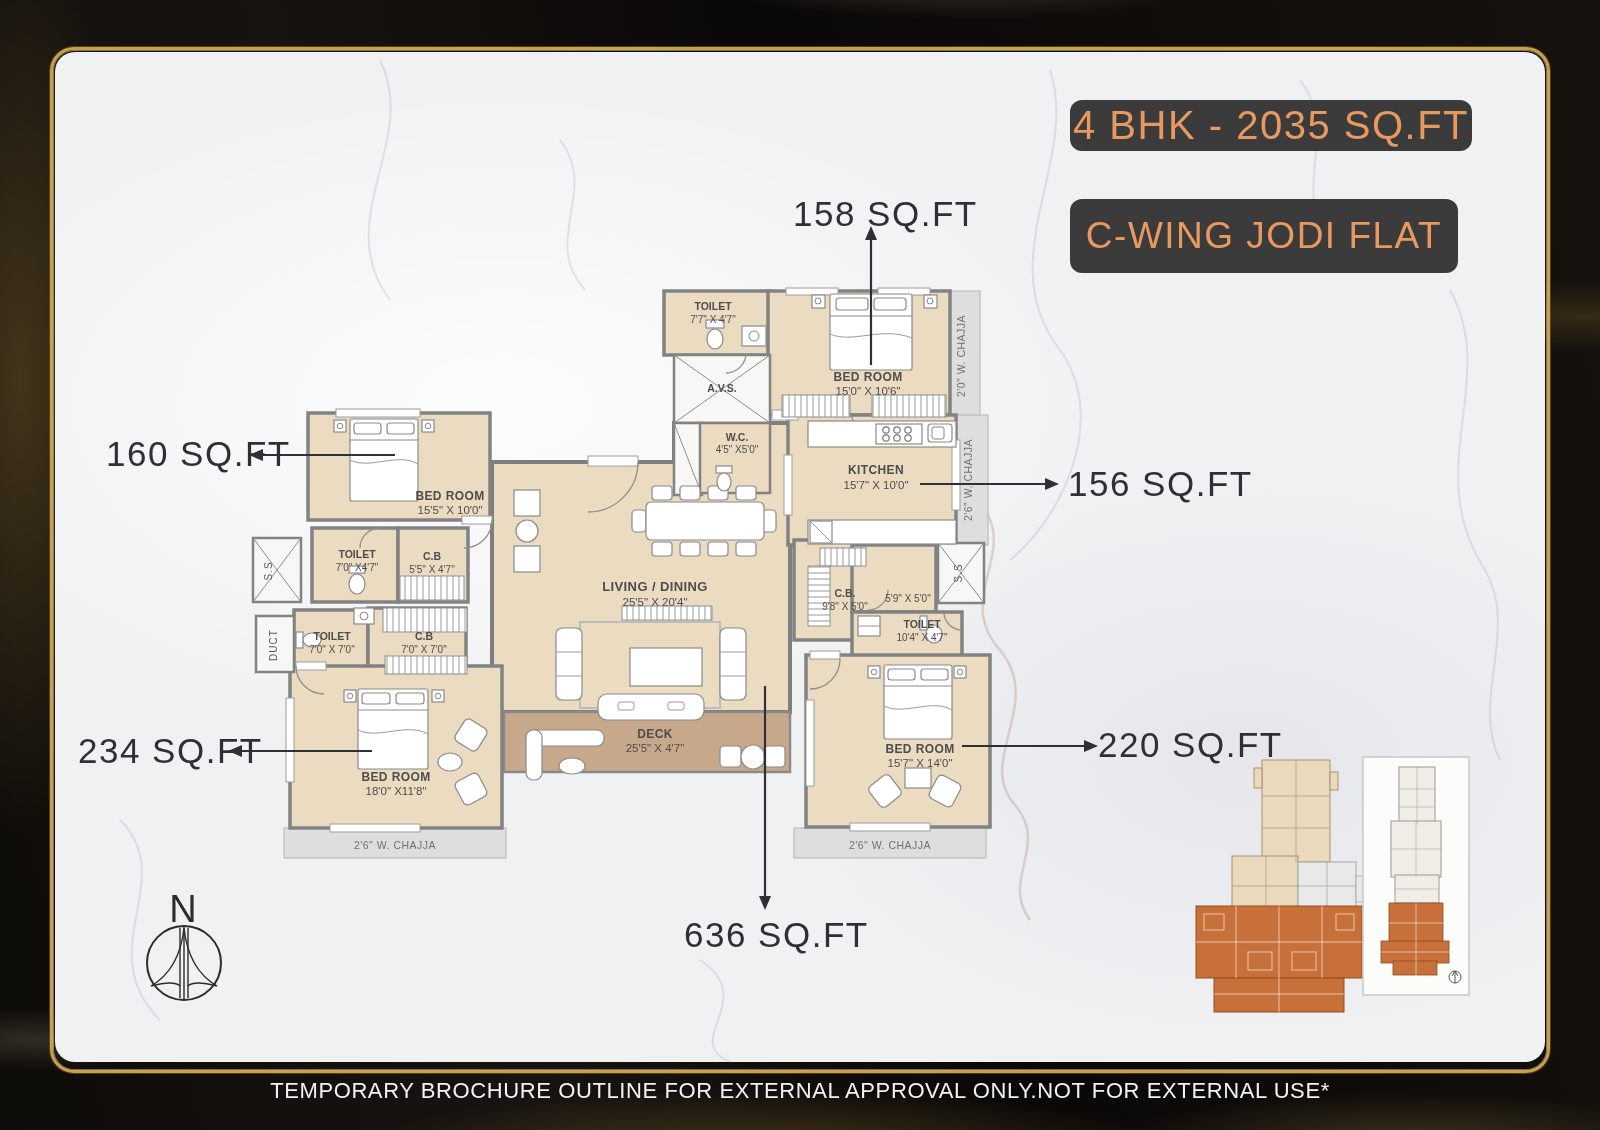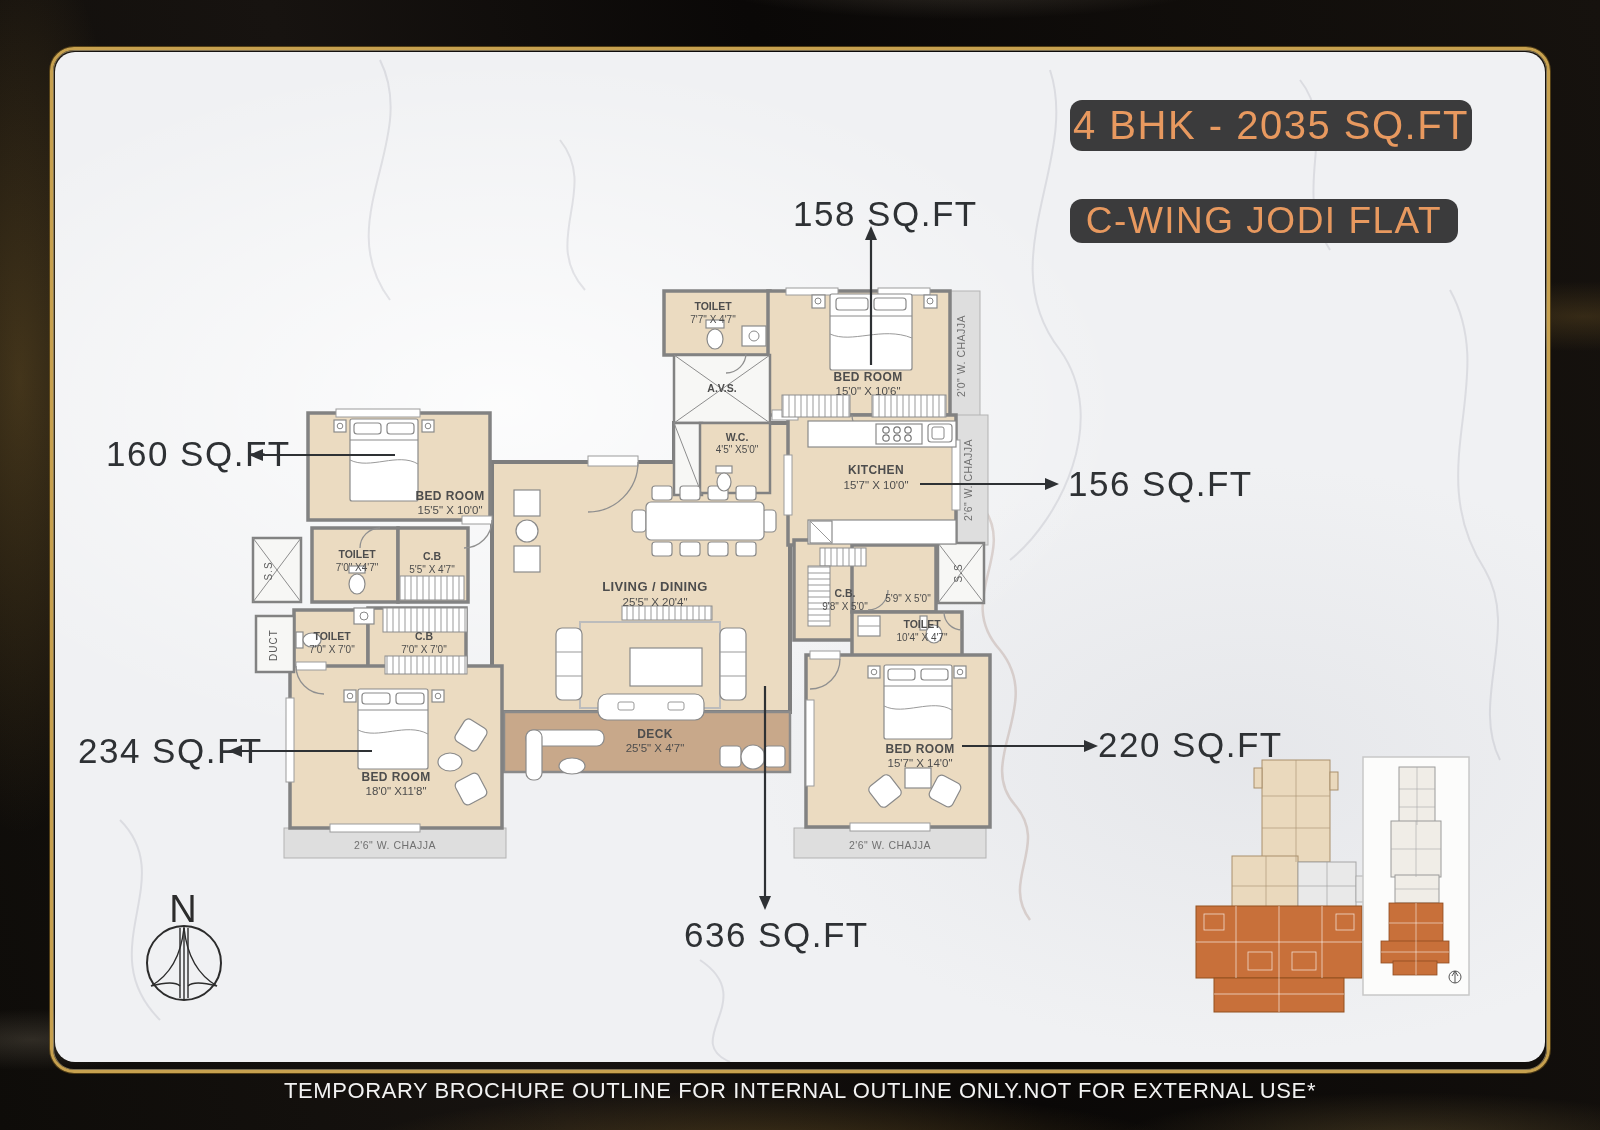--- a/index.html
+++ b/index.html
@@ -17,21 +17,21 @@
   .panel{position:absolute;left:55px;top:52px;width:1490px;height:1010px;border-radius:20px;
     background-color:#f0f1f3;
     background-image:
       radial-gradient(900px 500px at 30% 35%, rgba(255,255,255,.8), transparent 70%),
       radial-gradient(700px 420px at 80% 70%, rgba(210,212,218,.35), transparent 70%);}
   .gold{position:absolute;left:50px;top:47px;width:1494px;height:1020px;border-radius:24px;
     border:3px solid #c7a14f;box-shadow:0 0 0 1px rgba(110,82,26,.7), inset 0 0 0 1px rgba(255,232,178,.45);}
   .badge{position:absolute;background:#3b3b3c;color:#e8995f;display:flex;align-items:center;justify-content:center;
     border-radius:12px;letter-spacing:1.5px;font-weight:400;}
   .badge1{left:1070px;top:100px;width:402px;height:51px;font-size:40px;}
-  .badge2{left:1070px;top:199px;width:388px;height:44px;font-size:37px;}
+  .badge2{left:1070px;top:199px;width:388px;height:74px;font-size:37px;}
   .footer-note{position:absolute;left:0;right:0;top:1078px;text-align:center;color:#f2f2f2;
     font-size:22px;letter-spacing:.6px;}
   svg.plan{position:absolute;left:0;top:0;}
   svg text{font-family:"Liberation Sans",sans-serif;}
   .rl{font-size:12px;font-weight:700;fill:#4d4d4d;letter-spacing:.4px;text-anchor:middle;}
   .rl2{font-size:13px;font-weight:700;fill:#4d4d4d;letter-spacing:.4px;text-anchor:middle;}
   .rlsm{font-size:10.5px;font-weight:700;fill:#4d4d4d;text-anchor:middle;}
   .rd{font-size:11.5px;font-weight:400;fill:#4d4d4d;text-anchor:middle;}
   .rdsm{font-size:10px;font-weight:400;fill:#4d4d4d;text-anchor:middle;}
   .chj{font-size:10.5px;fill:#707070;letter-spacing:.5px;text-anchor:middle;}
@@ -433,14 +433,14 @@
           <line x1="92" y1="214" x2="92" y2="226"></line>
           <line x1="92" y1="214" x2="89" y2="219"></line>
             <line x1="92" y1="214" x2="95" y2="219"></line>
         </g>
       </g>
     </g>
   </svg>
 
   <div class="badge badge1">4 BHK - 2035 SQ.FT</div>
   <div class="badge badge2">C-WING JODI FLAT</div>
-  <div class="footer-note">TEMPORARY BROCHURE OUTLINE FOR INTERNAL OUTLINE ONLY.NOT FOR EXTERNAL USE*</div>
+  <div class="footer-note">TEMPORARY BROCHURE OUTLINE FOR EXTERNAL APPROVAL ONLY.NOT FOR EXTERNAL USE*</div>
 </div>
 
 </body></html>

